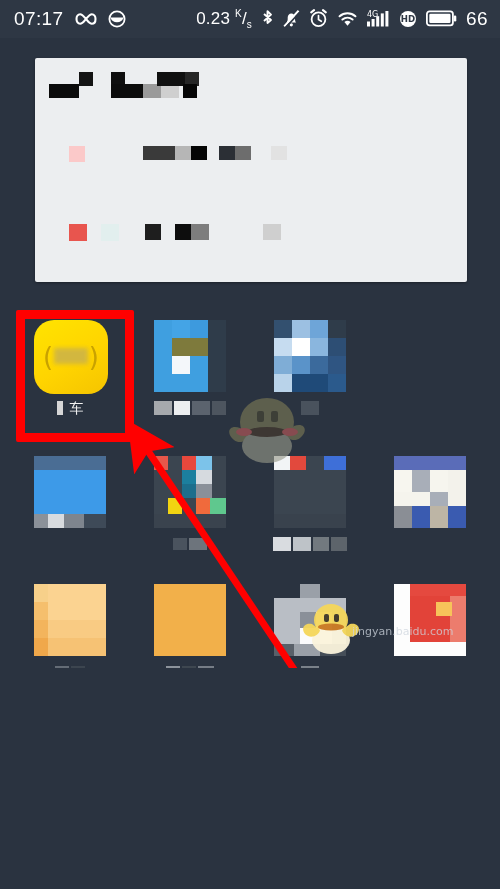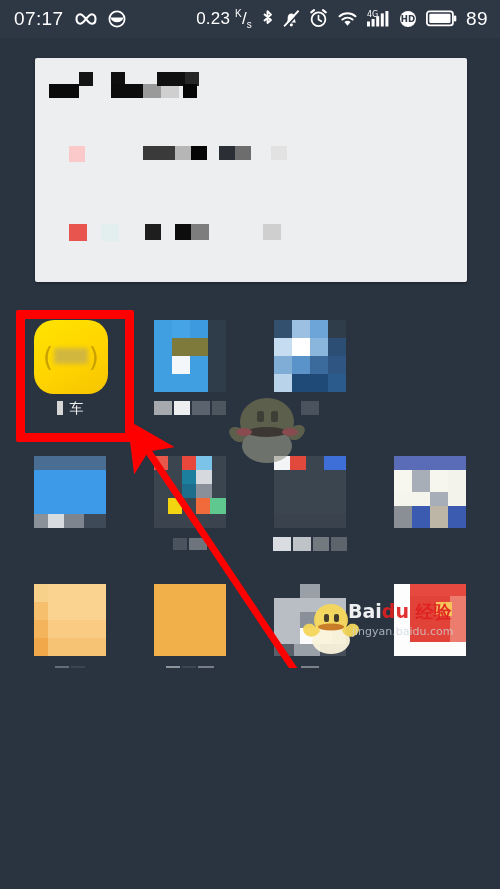--- a/index.html
+++ b/index.html
@@ -164,21 +164,21 @@
             <text x="9" y="12.4" text-anchor="middle" font-family="DejaVu Sans" font-weight="bold" font-size="8.6" fill="#2e3744">HD</text>
           </svg>
       </span>
       <span class="ico">
         <svg width="31" height="17" viewBox="0 0 31 17">
             <rect x="0.9" y="1.4" width="26" height="14" rx="2.6" fill="none" stroke="#fff" stroke-width="1.8"></rect>
             <rect x="3.3" y="3.8" width="21.2" height="9.2" rx="1.2" fill="#fff"></rect>
             <rect x="27.7" y="5.6" width="2.6" height="5.8" rx="1.2" fill="#fff"></rect>
           </svg>
       </span>
-      <span class="sb-batt-num">89</span>
+      <span class="sb-batt-num">66</span>
     </div>
   </div>
 
   <div id="card" style="background: rgb(236, 238, 240);">
     <div class="mline" id="ml0" style="left: 0px; top: 14px; width: 432px; height: 34px; position: absolute;">
         <span class="mblk" style="position: absolute; left: 14px; top: 12px; width: 30px; height: 14px; background: rgb(11, 11, 11);"></span>
         <span class="mblk" style="position: absolute; left: 44px; top: 0px; width: 14px; height: 14px; background: rgb(20, 20, 20);"></span>
         <span class="mblk" style="position: absolute; left: 76px; top: 0px; width: 14px; height: 14px; background: rgb(15, 15, 15);"></span>
         <span class="mblk" style="position: absolute; left: 76px; top: 12px; width: 32px; height: 14px; background: rgb(12, 12, 12);"></span>
         <span class="mblk" style="position: absolute; left: 108px; top: 12px; width: 18px; height: 14px; background: rgb(154, 154, 154);"></span>
@@ -484,17 +484,16 @@
   <div id="wm">
     <svg id="wm-bird" viewBox="0 0 66 62">
       <ellipse cx="31" cy="26" rx="17" ry="16" fill="#f5d75a"></ellipse>
       <ellipse cx="31" cy="46" rx="19" ry="14" fill="#fbf4dc"></ellipse>
       <path d="M12 30 C2 28 0 38 8 42 C13 44 19 41 20 36z" fill="#f5d75a"></path>
       <path d="M50 30 C60 28 62 38 54 42 C49 44 43 41 42 36z" fill="#f5d75a"></path>
       <rect x="24" y="20" width="5" height="8" rx="2" fill="#3d3524"></rect>
       <rect x="34" y="20" width="5" height="8" rx="2" fill="#3d3524"></rect>
       <ellipse cx="31" cy="33" rx="13" ry="3.4" fill="#c9781f"></ellipse>
     </svg>
-    <div class="wm-baidu"><span>Bai</span><span class="bd-red">du</span> <span class="bd-cn">经验</span></div>
     <div class="wm-url">jingyan.baidu.com</div>
   </div>
 
 </div>
 
 </body></html>

